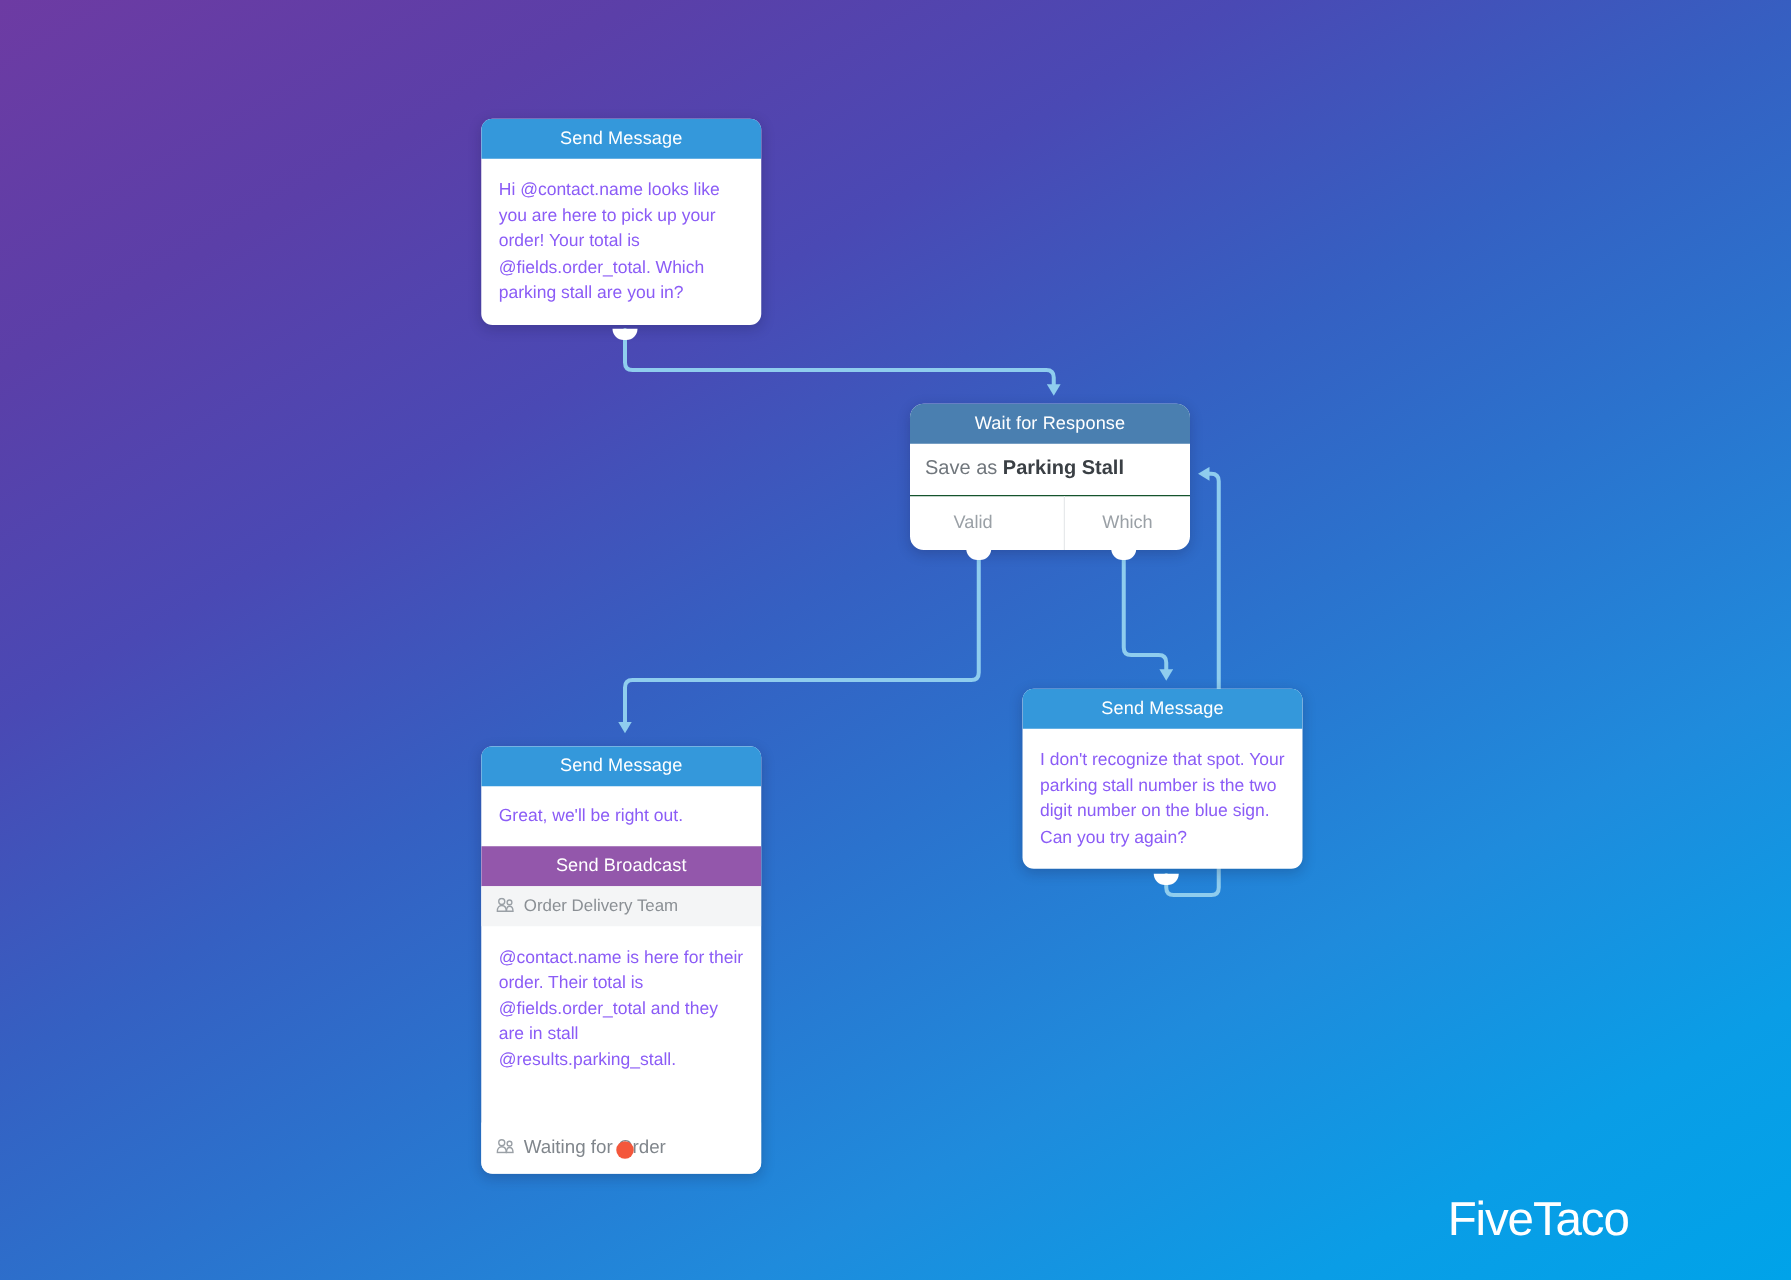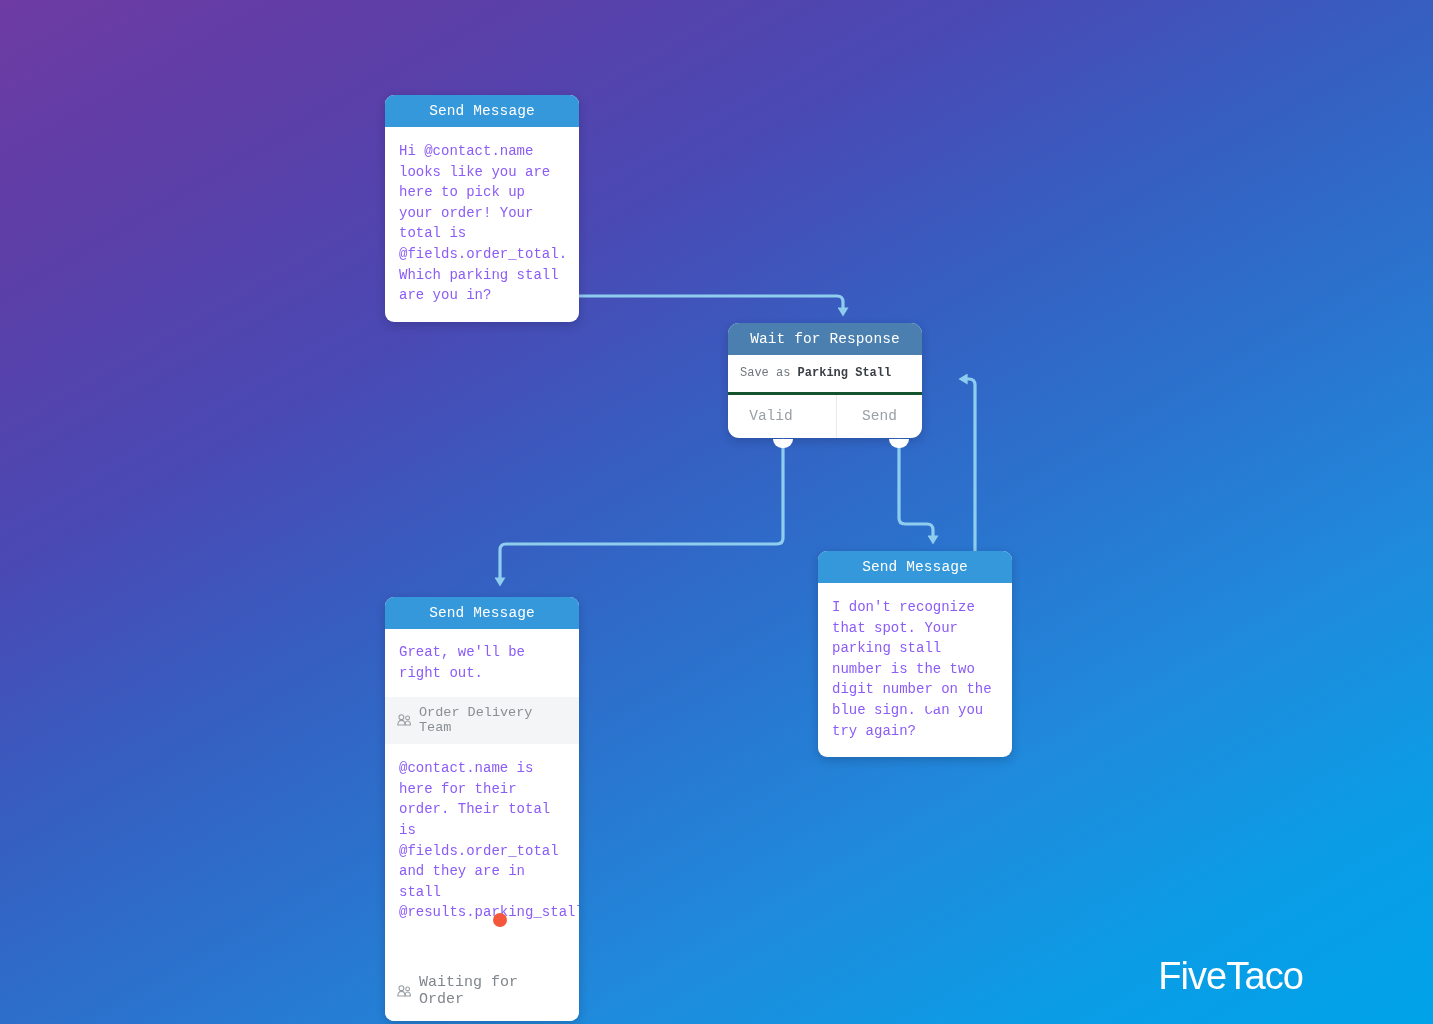--- a/index.html
+++ b/index.html
@@ -36,27 +36,26 @@
     position: absolute;
     left: 0; top: 0;
     width: 1433px; height: 1024px;
     pointer-events: none;
     z-index: 1;
   }
 
   
   .node {
     position: absolute;
-    width: 194px;
+    width: 224px;
     background: #ffffff;
     border-radius: 9px;
     overflow: hidden;
     box-shadow: 0 3px 10px rgba(16,20,50,0.22);
     z-index: 3;
-    font-family: Liberation Mono, monospace;
   }
 
   .node-header {
     height: 32px;
     line-height: 32px;
     text-align: center;
     color: #ffffff;
     font-size: 14.5px;
     letter-spacing: 0.1px;
   }
@@ -72,23 +71,23 @@
     color: #8b5cf6;
   }
 
   .node-body.compact {
     padding: 13px 14px 14px 14px;
     border-radius: 13px;
   }
 
   .save-row {
     padding: 11px 12px 12px 12px;
-    font-size: 12px;
+    font-size: 16px;
     color: #70767c;
-    border-bottom: 3px solid #14532d;
+    border-bottom: 1px solid #14532d;
   }
   .save-row b { color: #3a3f44; font-weight: bold; }
 
   .branch-row { display: flex; gap: 22px; }
   .branch {
     flex: 1 1 50%;
     text-align: center;
     font-size: 14.5px;
     color: #9aa0a6;
     padding: 13px 4px 14px 4px;
@@ -174,37 +173,38 @@
   </div>
   <div class="notch" style="left:490px; top:263px;"></div>
 
   <div class="node" style="left:728px; top:323px;border-radius:11px;">
     <div class="node-header hdr-steel">Wait for Response</div>
     <div class="save-row">
       <span>Save as </span><b>Parking Stall</b>
     </div>
     <div class="branch-row">
       <div class="branch">Valid</div>
-      <div class="branch">Send</div>
+      <div class="branch">Which</div>
     </div>
   </div>
   <div class="notch" style="left:773px; top:439px;"></div>
   <div class="notch" style="left:889px; top:439px;"></div>
 
   <div class="node" style="left:818px; top:551px;">
     <div class="node-header hdr-blue">Send Message</div>
     <div class="node-body">I don't recognize that spot. Your parking stall number is the two digit number on the blue sign. Can you try again?</div>
   </div>
   <div class="notch" style="left:923px; top:699px;"></div>
 
   <div class="node" style="left:385px; top:597px;">
 
     <div class="node-header hdr-blue">Send Message</div>
     <div class="node-body compact">Great, we'll be right out.</div>
 
+    <div class="node-header hdr-purple">Send Broadcast</div>
     <div class="sub-label">
       <svg class="grp-icon" width="15" height="12" viewBox="0 0 15 12">
         <circle cx="4.4" cy="3.2" r="2.4" fill="none" stroke="#9aa0a6" stroke-width="1.1"></circle>
         <path d="M0.8,11 C0.8,7.9 2.4,6.4 4.4,6.4 C6.4,6.4 8,7.9 8,11 Z" fill="none" stroke="#9aa0a6" stroke-width="1.1"></path>
         <circle cx="10.6" cy="3.9" r="1.9" fill="none" stroke="#9aa0a6" stroke-width="1.1"></circle>
         <path d="M8.2,11 C8.2,8.3 9.2,7 10.6,7 C12,7 13.4,8.3 13.4,11 Z" fill="none" stroke="#9aa0a6" stroke-width="1.1"></path>
       </svg>
       <span>Order Delivery Team</span>
     </div>
     <div class="node-body">@contact.name is here for their order. Their total is @fields.order_total and they are in stall @results.parking_stall.</div>

